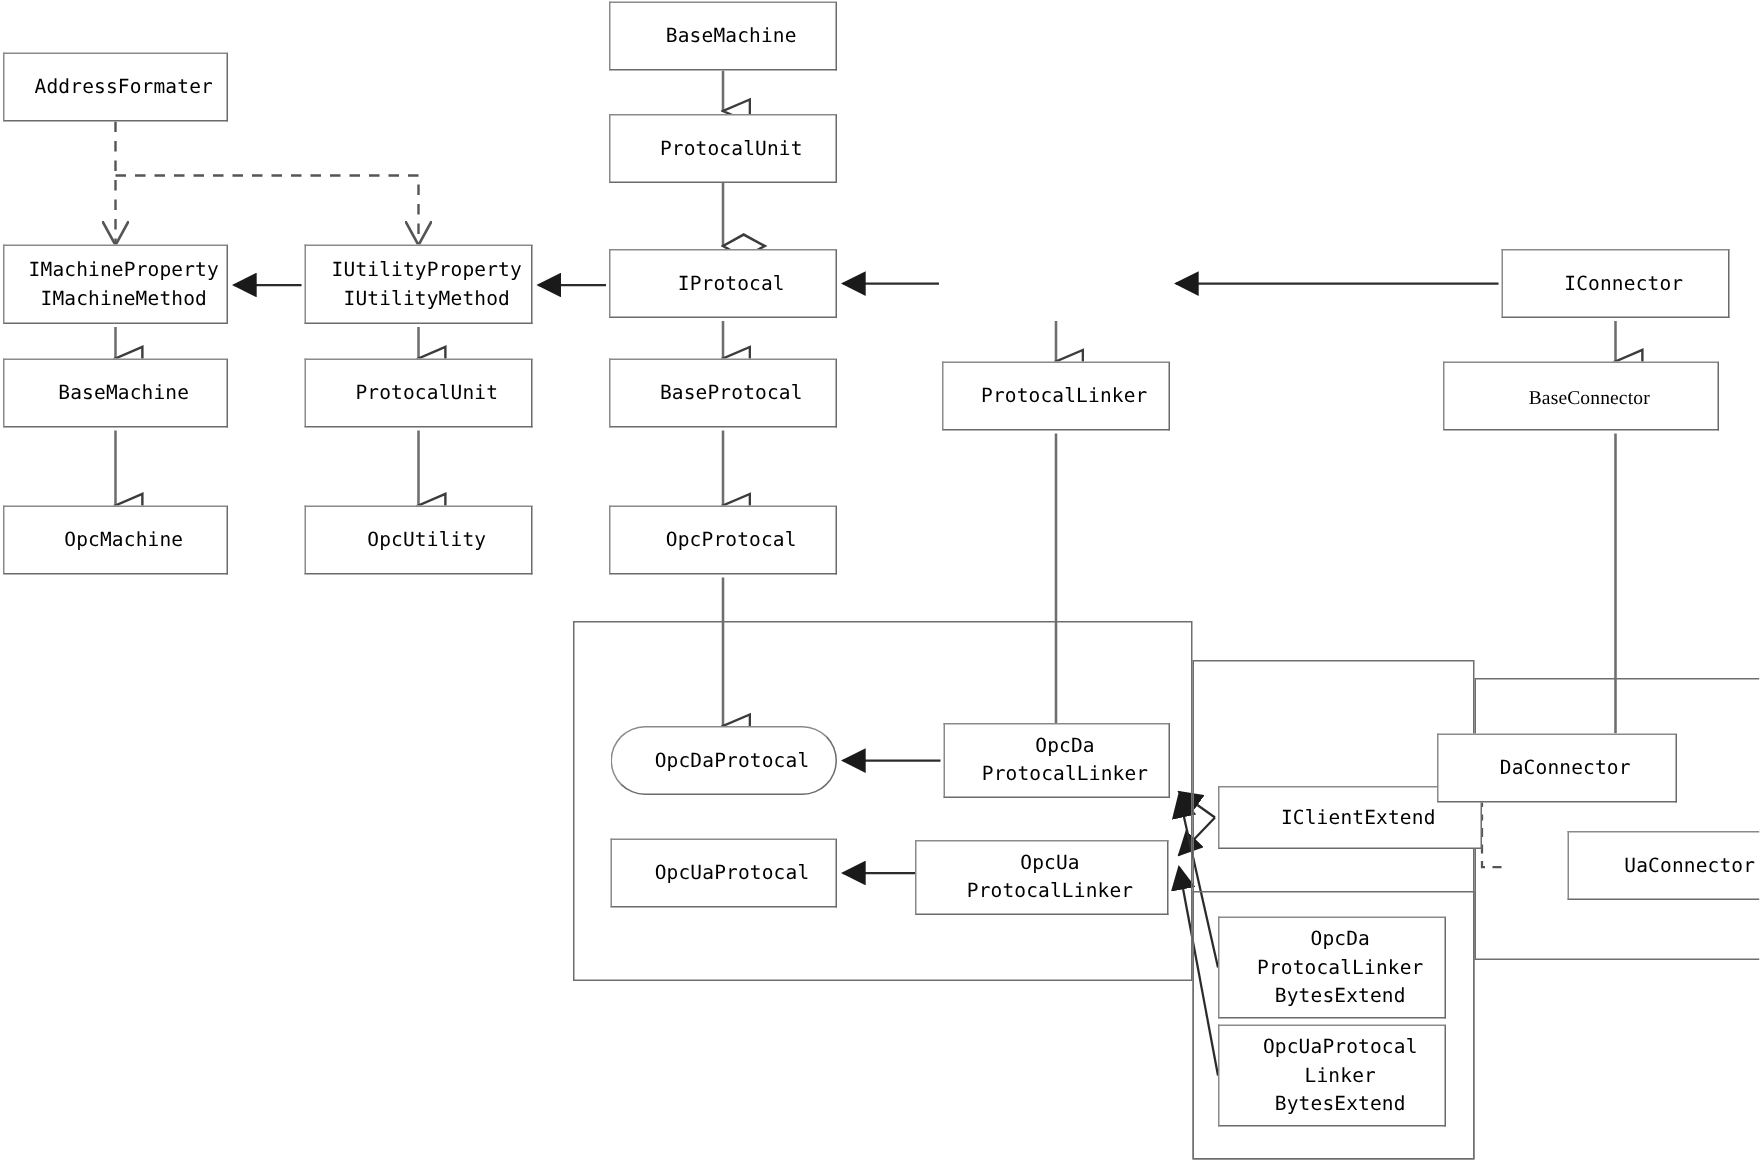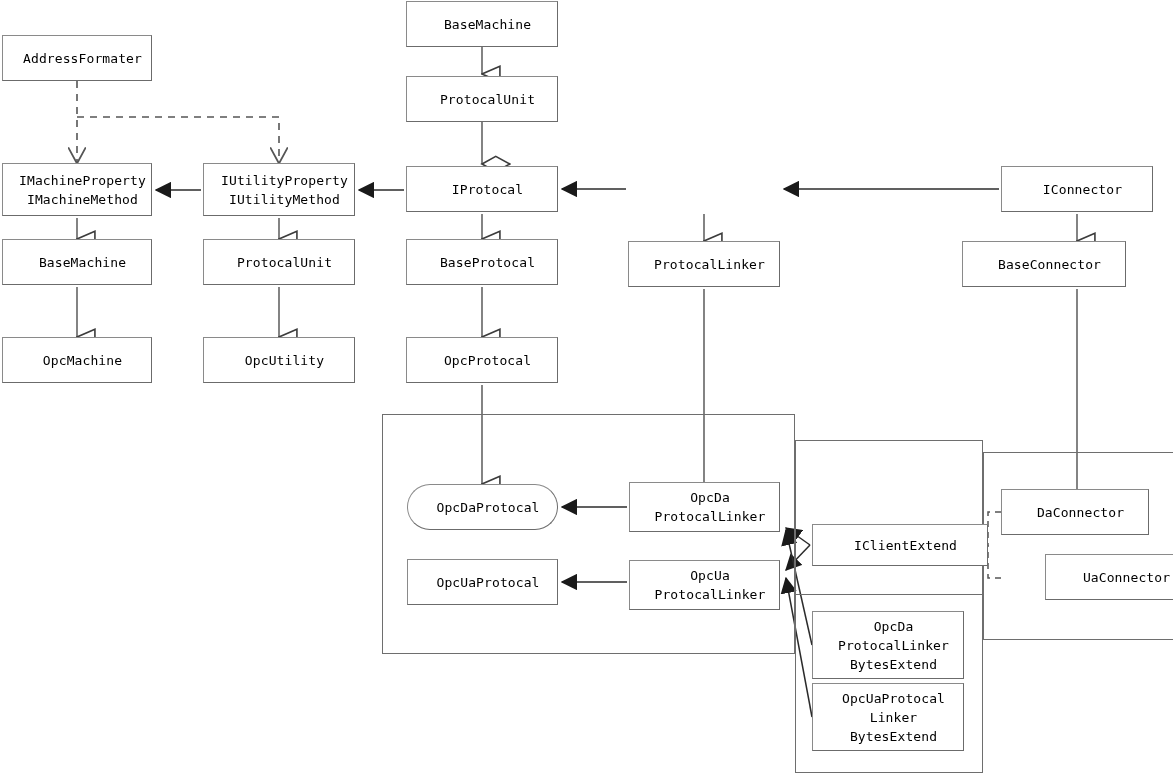--- a/index.html
+++ b/index.html
@@ -178,21 +178,21 @@
   </div>
 
   <div class="node" style="left:406px; top:239px; width:152px; height:46px;">
     <span class="node-line">BaseProtocal</span>
   </div>
 
   <div class="node" style="left:628px; top:241px; width:152px; height:46px;">
     <span class="node-line">ProtocalLinker</span>
   </div>
 
-  <div class="node" style="left:962px; top:241px; width:164px; height:46px;">
+  <div class="node" style="left:962px; top:241px; width:184px; height:46px;font-family:Liberation Serif, serif;">
     <span class="node-line">BaseConnector</span>
   </div>
 
   <div class="node" style="left:2px; top:337px; width:150px; height:46px;">
     <span class="node-line">OpcMachine</span>
   </div>
 
   <div class="node" style="left:203px; top:337px; width:152px; height:46px;">
     <span class="node-line">OpcUtility</span>
   </div>
@@ -207,42 +207,42 @@
 
   <div class="node" style="left:407px; top:559px; width:151px; height:46px;">
     <span class="node-line">OpcUaProtocal</span>
   </div>
 
   <div class="node" style="left:629px; top:482px; width:151px; height:50px;">
     <span class="node-line">OpcDa</span>
     <span class="node-line">ProtocalLinker</span>
   </div>
 
-  <div class="node" style="left:629px; top:560px; width:151px; height:50px;">
+  <div class="node" style="left:610px; top:560px; width:169px; height:50px;">
     <span class="node-line">OpcUa</span>
     <span class="node-line">ProtocalLinker</span>
   </div>
 
   <div class="node" style="left:812px; top:524px; width:176px; height:42px;">
     <span class="node-line">IClientExtend</span>
   </div>
 
   <div class="node" style="left:812px; top:611px; width:152px; height:68px;">
     <span class="node-line">OpcDa</span>
     <span class="node-line">ProtocalLinker</span>
     <span class="node-line">BytesExtend</span>
   </div>
 
   <div class="node" style="left:812px; top:683px; width:152px; height:68px;">
     <span class="node-line">OpcUaProtocal</span>
     <span class="node-line">Linker</span>
     <span class="node-line">BytesExtend</span>
   </div>
 
-  <div class="node" style="left:1001px; top:489px; width:148px; height:46px;">
+  <div class="node" style="left:958px; top:489px; width:160px; height:46px;">
     <span class="node-line">DaConnector</span>
   </div>
 
   <div class="node" style="left:1001px; top:554px; width:152px; height:46px;margin-left:44px;">
     <span class="node-line">UaConnector</span>
   </div>
 
 </div>
 
 </body></html>

